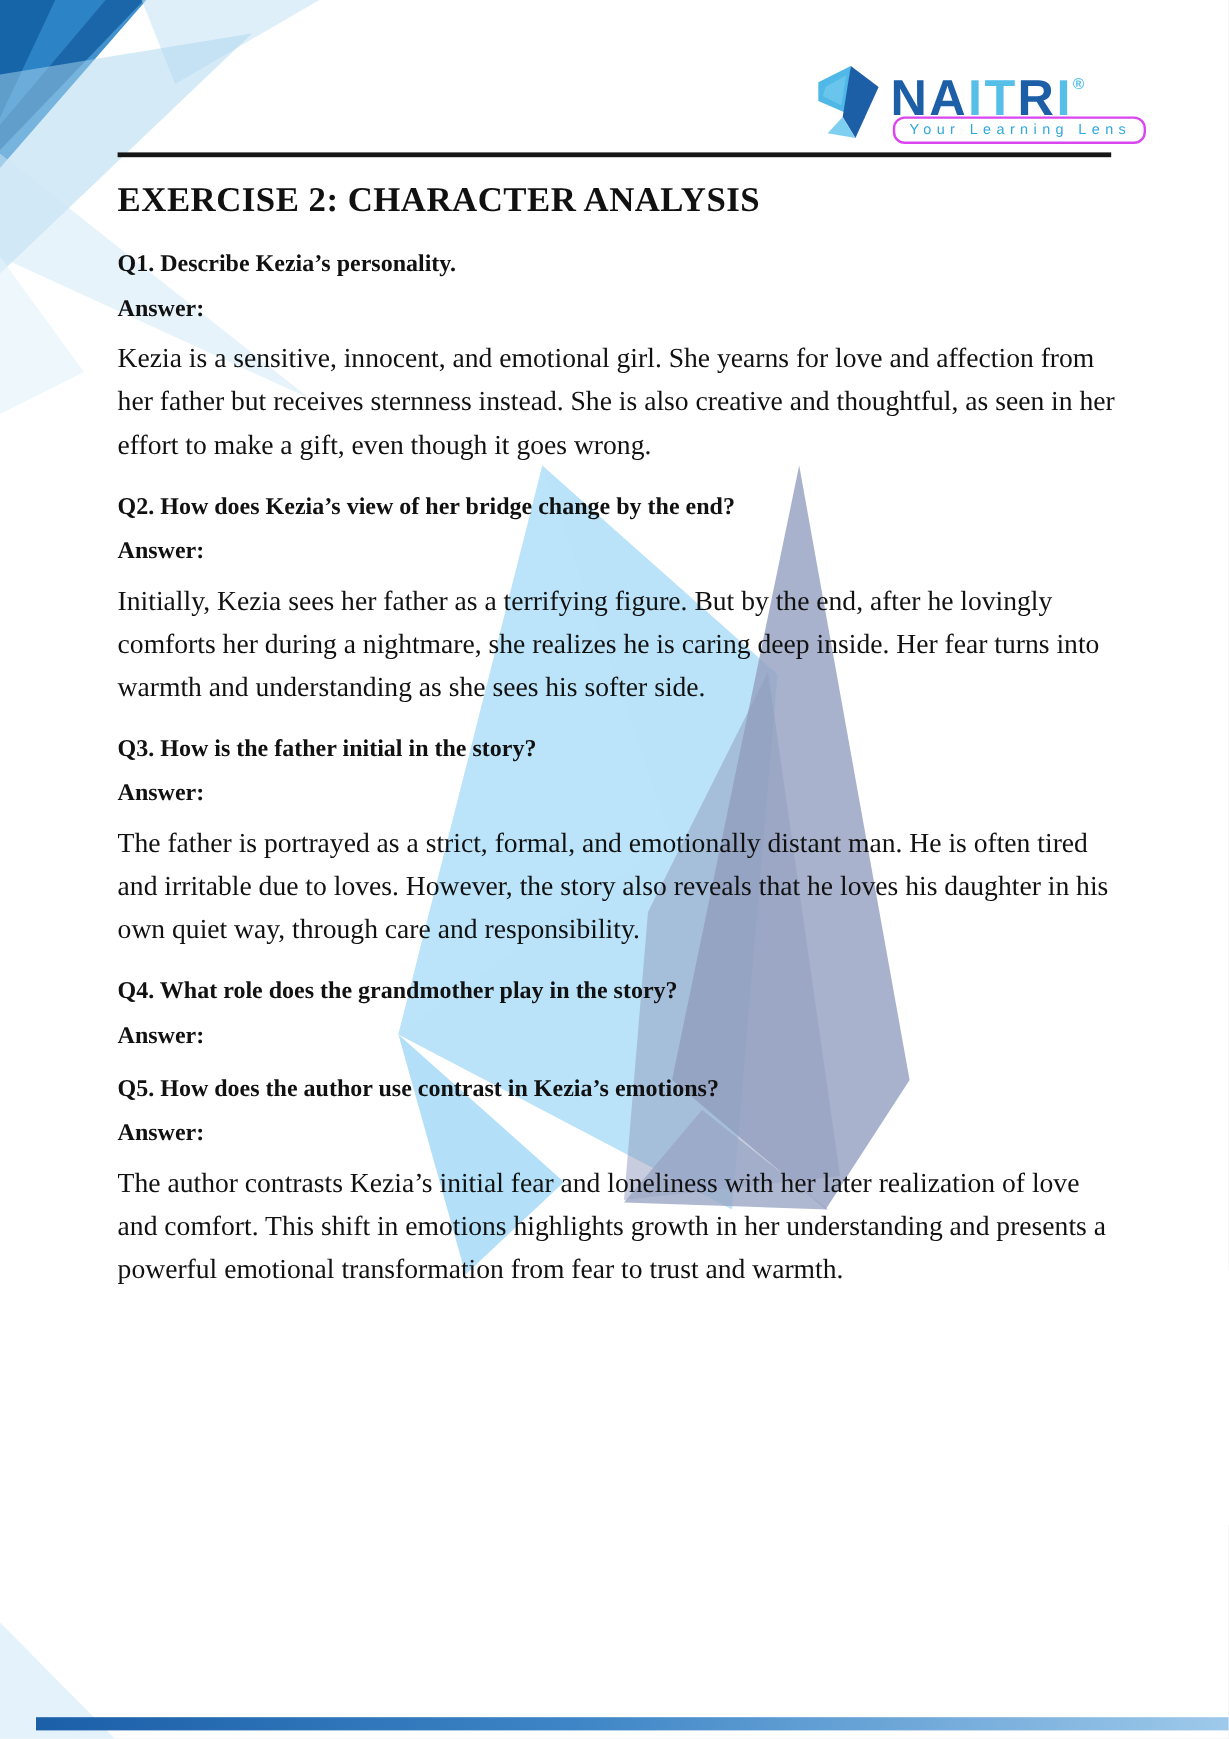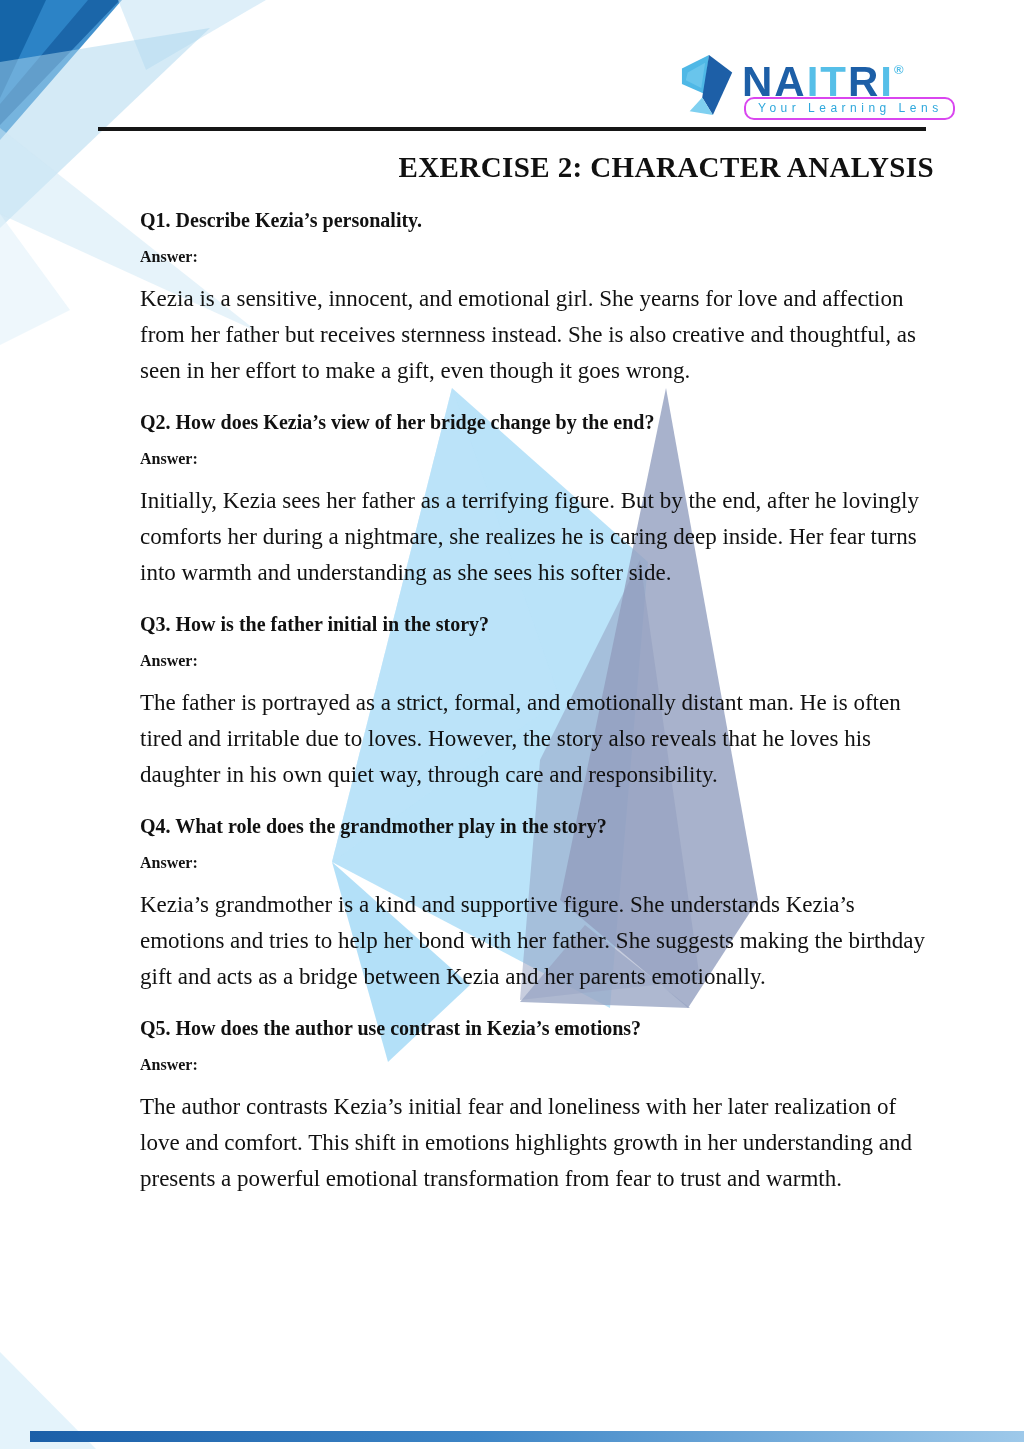--- a/index.html
+++ b/index.html
@@ -77,32 +77,31 @@
     top: 150px; left: 98px;
     width: 836px;
     z-index: 1;
   }
   .doc-title {
     margin: 0 0 25px 0;
     font-size: 29px;
     line-height: 34px;
     font-weight: bold;
     letter-spacing: 0.4px;
-    text-align: right;
   }
-  .qa-block { margin-top: 22px; margin-left: 42px; }
+  .qa-block { margin-top: 22px; }
   .q-heading {
     margin: 0 0 15px 0;
     font-size: 20px;
     line-height: 22px;
     font-weight: bold;
   }
   .answer-label {
     margin: 0 0 13px 0;
-    font-size: 16px;
+    font-size: 20px;
     line-height: 22px;
     font-weight: bold;
   }
   .answer-text {
     margin: 0;
     font-size: 23px;
     line-height: 36px;
     font-weight: normal;
   }
   
@@ -174,21 +173,20 @@
 
     <div class="qa-block">
       <p class="q-heading">Q3. How is the father initial in the story?</p>
       <p class="answer-label">Answer:</p>
       <p class="answer-text">The father is portrayed as a strict, formal, and emotionally distant man. He is often tired and irritable due to loves. However, the story also reveals that he loves his daughter in his own quiet way, through care and responsibility.</p>
     </div>
 
     <div class="qa-block">
       <p class="q-heading">Q4. What role does the grandmother play in the story?</p>
       <p class="answer-label">Answer:</p>
-      <p class="answer-text">Kezia’s grandmother is a kind and supportive figure. She understands Kezia’s emotions and tries to help her bond with her father. She suggests making the birthday gift and acts as a bridge between Kezia and her parents emotionally.</p>
     </div>
 
     <div class="qa-block">
       <p class="q-heading">Q5. How does the author use contrast in Kezia’s emotions?</p>
       <p class="answer-label">Answer:</p>
       <p class="answer-text">The author contrasts Kezia’s initial fear and loneliness with her later realization of love and comfort. This shift in emotions highlights growth in her understanding and presents a powerful emotional transformation from fear to trust and warmth.</p>
     </div>
   </div>
 
   <div class="footer-bar"></div>

